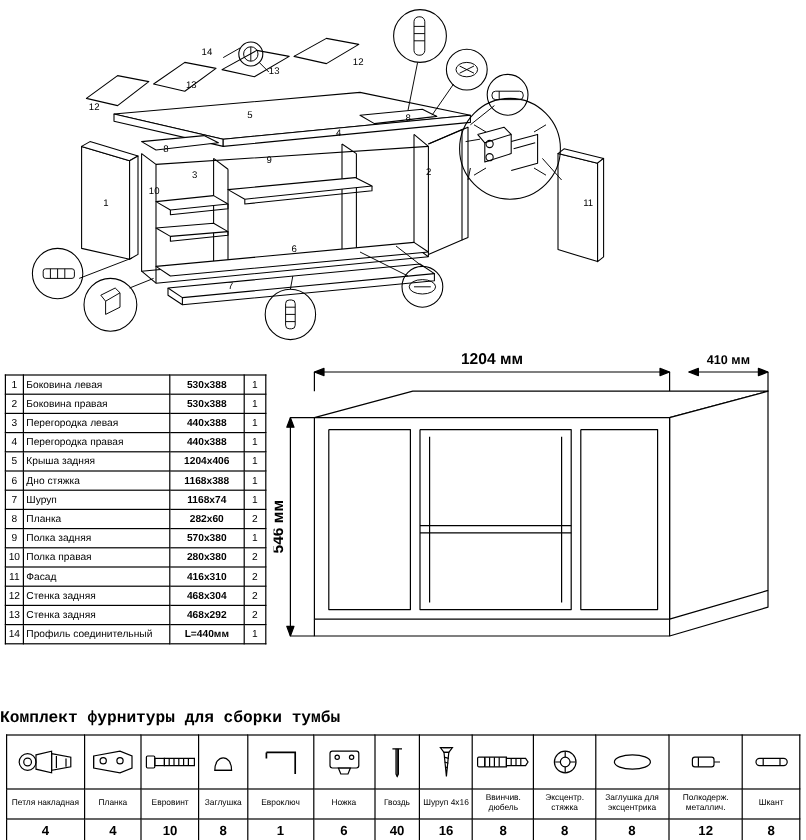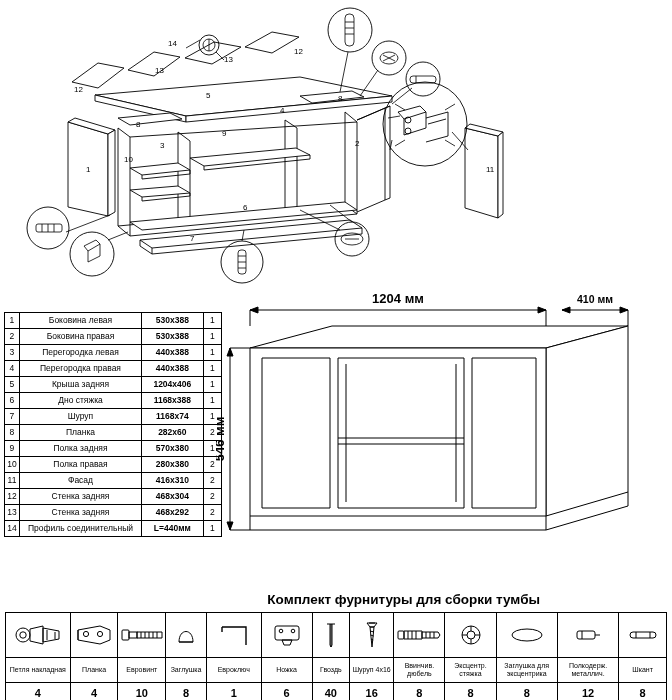--- a/index.html
+++ b/index.html
@@ -17,32 +17,32 @@
   
   .parts-table{
     position:absolute;left:4px;top:312px;width:218px;
     border-collapse:collapse;font-size:8.5px;
   }
   .parts-table td{
     border:1px solid #000;padding:1px 2px;height:13px;line-height:11px;
     white-space:nowrap;
   }
   .parts-table td.num{width:10px;text-align:center;}
-  .parts-table td.name{width:118px;text-align:center;}
+  .parts-table td.name{width:118px;text-align:left;}
   .parts-table td.dim{width:58px;text-align:center;font-weight:bold;}
   .parts-table td.qty{width:14px;text-align:center;}
 
   
-  .cabinet{position:absolute;left:216px;top:286px;width:444px;height:270px;}
+  .cabinet{position:absolute;left:228px;top:286px;width:444px;height:270px;}
   .cabinet svg{display:block;}
 
   
   .kit-title{
-    position:absolute;left:0;top:592px;width:540px;text-align:right;
-    font-size:13.5px;font-weight:bold;font-family:Liberation Sans, sans-serif;
+    position:absolute;left:0;top:592px;width:540px;text-align:left;
+    font-size:13.5px;font-weight:bold;font-family:Liberation Mono, monospace;
   }
   .kit{
     position:absolute;left:5px;top:612px;width:662px;
     border-collapse:collapse;font-size:7px;table-layout:fixed;
   }
   .kit td{border:1px solid #000;text-align:center;vertical-align:middle;}
   .kit tr.icons td{height:44px;padding:0;}
   .kit tr.labels td{height:22px;padding:1px;line-height:8px;font-size:7px;}
   .kit tr.counts td{height:18px;font-size:11px;font-weight:bold;}
   .kit svg{display:block;margin:0 auto;}

